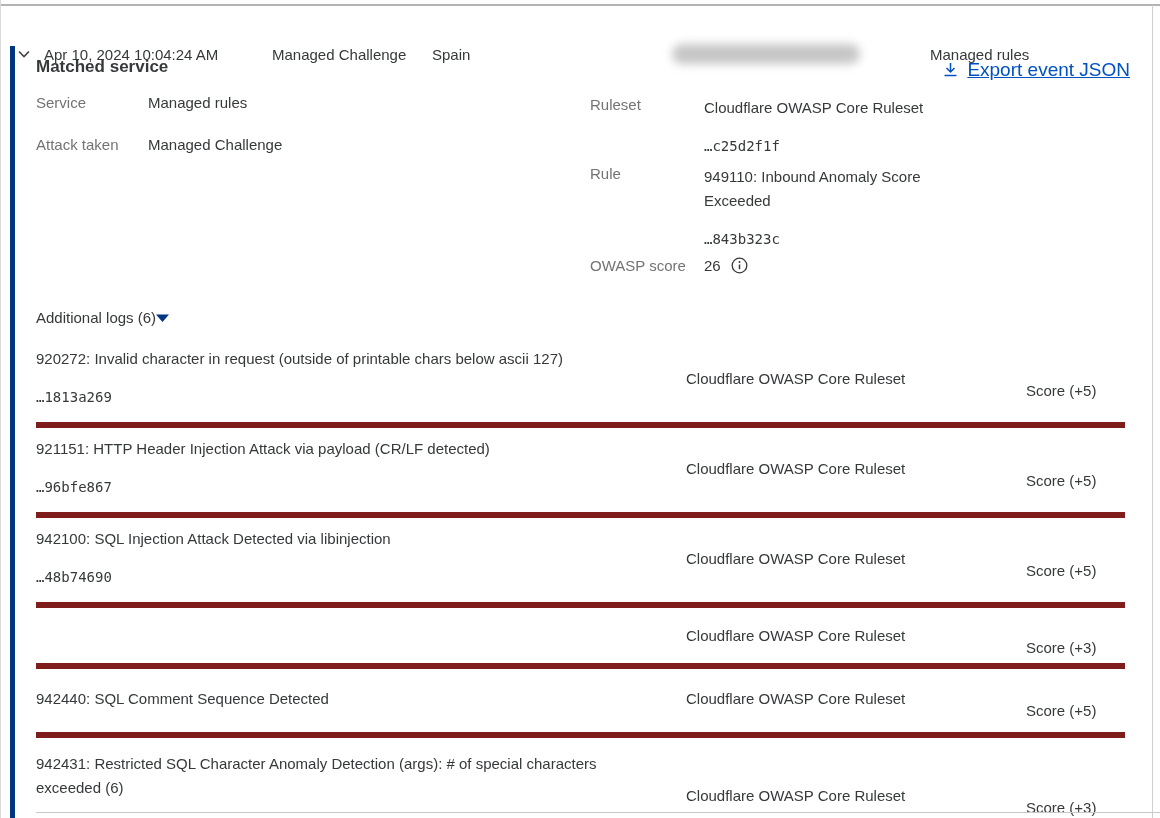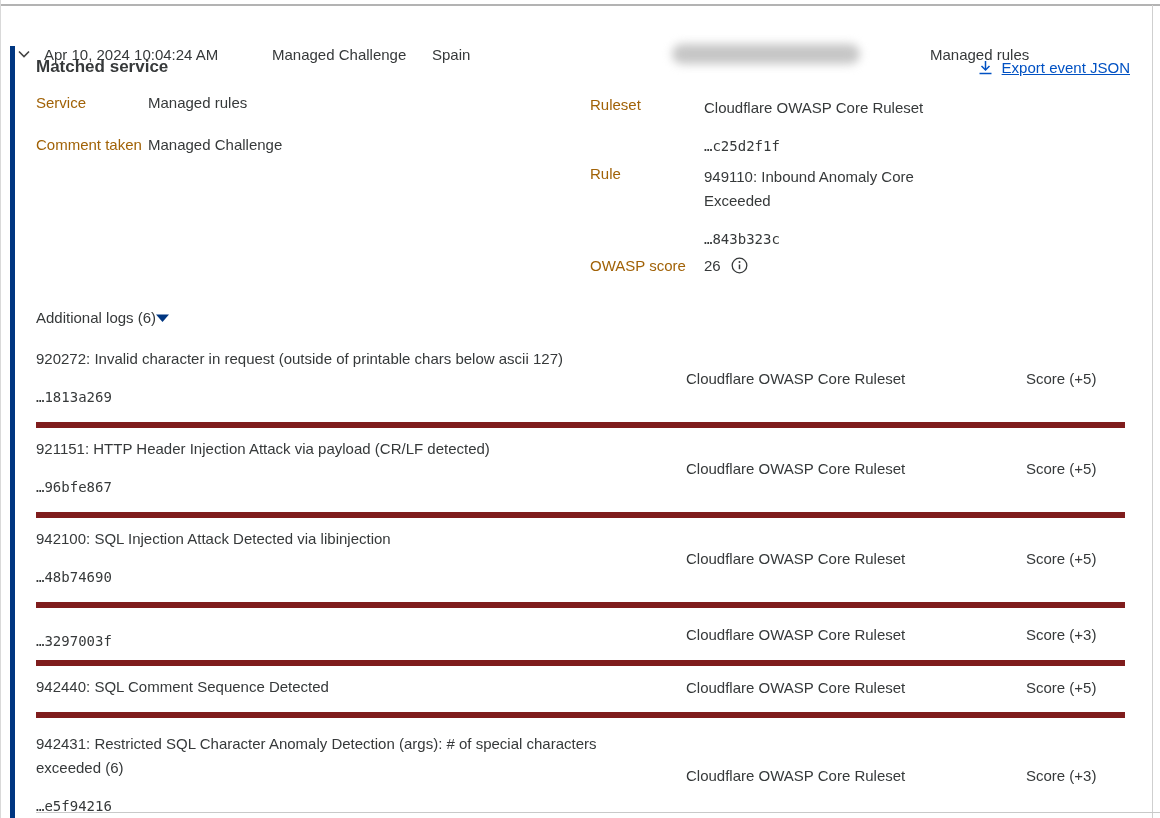--- a/index.html
+++ b/index.html
@@ -31,25 +31,25 @@
 
   
   .accent-bar { position: absolute; left: 10px; top: 46px; bottom: 0; width: 5px; background: #003681; }
 
   .panel-title { position: absolute; left: 36px; top: 57px; font-size: 17px; font-weight: 700; }
 
   a.link { color: #0051c3; text-decoration: underline; cursor: pointer; }
   .export-link {
     position: absolute; top: 59px; right: 30px;
     display: inline-flex; align-items: center; gap: 9px;
-    font-size: 15px;
+    font-size: 19px;
   }
   .export-link .dl-icon { display: inline-flex; }
 
-  .lbl { position: absolute; color: #a16207; }
+  .lbl { position: absolute; color: #737373; }
   .val { position: absolute; color: #36393a; }
   .mono { font-family: "DejaVu Sans Mono", "Liberation Mono", monospace; font-size: 14px; margin-top: 14px; }
 
   .svc-lbl   { left: 36px;  top: 94px; }
   .svc-val   { left: 148px; top: 94px; }
   .act-lbl   { left: 36px;  top: 136px; }
   .act-val   { left: 148px; top: 136px; }
 
   .rs-lbl    { left: 590px; top: 96px; }
   .rs-block  { position: absolute; left: 704px; top: 96px; width: 240px; line-height: 24px; }
@@ -72,21 +72,21 @@
     grid-template-columns: 650px 320px 1fr;
     align-items: center;
     padding: 9px 0 13px 0;
     border-bottom: 6px solid #7f1d1d;
   }
   .log-row:nth-child(4) { padding: 7px 0; }
   .log-row:nth-child(6) { padding: 14px 0; }
   .log-title-block { width: 615px; line-height: 24px; }
   .log-ref { line-height: 24px; }
   .log-ruleset { padding-left: 0; }
-  .log-score { padding-left: 20px; }
+  .log-score { padding-left: 20px; margin-top: 24px; }
   .hline-bottom { position: absolute; top: 812px; left: 36px; width: 1124px; height: 1px; background: #c9c9c9; }
 
   svg { display: block; }
 </style>
 </head>
 <body>
 
 <div class="hline-top"></div>
 <div class="vline-left"></div>
 <div class="vline-right"></div>
@@ -116,32 +116,32 @@
           <polyline points="3.5,6 7.5,10 11.5,6"></polyline>
           <line x1="1.5" y1="13.5" x2="13.5" y2="13.5"></line>
         </g>
       </svg>
   </span>
   <span>Export event JSON</span>
 </a>
 
 <span class="lbl svc-lbl">Service</span>
 <span class="val svc-val">Managed rules</span>
-<span class="lbl act-lbl">Comment taken</span>
+<span class="lbl act-lbl">Attack taken</span>
 <span class="val act-val">Managed Challenge</span>
 
 <span class="lbl rs-lbl">Ruleset</span>
 <div class="rs-block">
   <div>Cloudflare OWASP Core Ruleset</div>
   <div class="mono">…c25d2f1f</div>
 </div>
 
 <span class="lbl rule-lbl">Rule</span>
 <div class="rule-block">
-  <div>949110: Inbound Anomaly Core Exceeded</div>
+  <div>949110: Inbound Anomaly Score Exceeded</div>
   <div class="mono">…843b323c</div>
 </div>
 
 <span class="lbl owasp-lbl">OWASP score</span>
 <span class="owasp-val">
   <span>26</span>
   <span class="info-icon">
     <svg width="17" height="17" viewBox="0 0 17 17">
         <circle cx="8.5" cy="8.5" r="7.3" fill="none" stroke="#36393a" stroke-width="1.3"></circle>
         <line x1="8.5" y1="7.5" x2="8.5" y2="12.2" stroke="#36393a" stroke-width="1.5"></line>
@@ -183,21 +183,20 @@
     <div class="log-title-block">
       <div>942100: SQL Injection Attack Detected via libinjection</div>
       <div class="mono log-ref">…48b74690</div>
     </div>
     <div class="log-ruleset">Cloudflare OWASP Core Ruleset</div>
     <div class="log-score">Score (+5)</div>
   </div>
 
   <div class="log-row">
     <div class="log-title-block">
-      <div class="mono log-ref">…3297003f</div>
     </div>
     <div class="log-ruleset">Cloudflare OWASP Core Ruleset</div>
     <div class="log-score">Score (+3)</div>
   </div>
 
   <div class="log-row">
     <div class="log-title-block">
       <div>942440: SQL Comment Sequence Detected</div>
     </div>
     <div class="log-ruleset">Cloudflare OWASP Core Ruleset</div>

